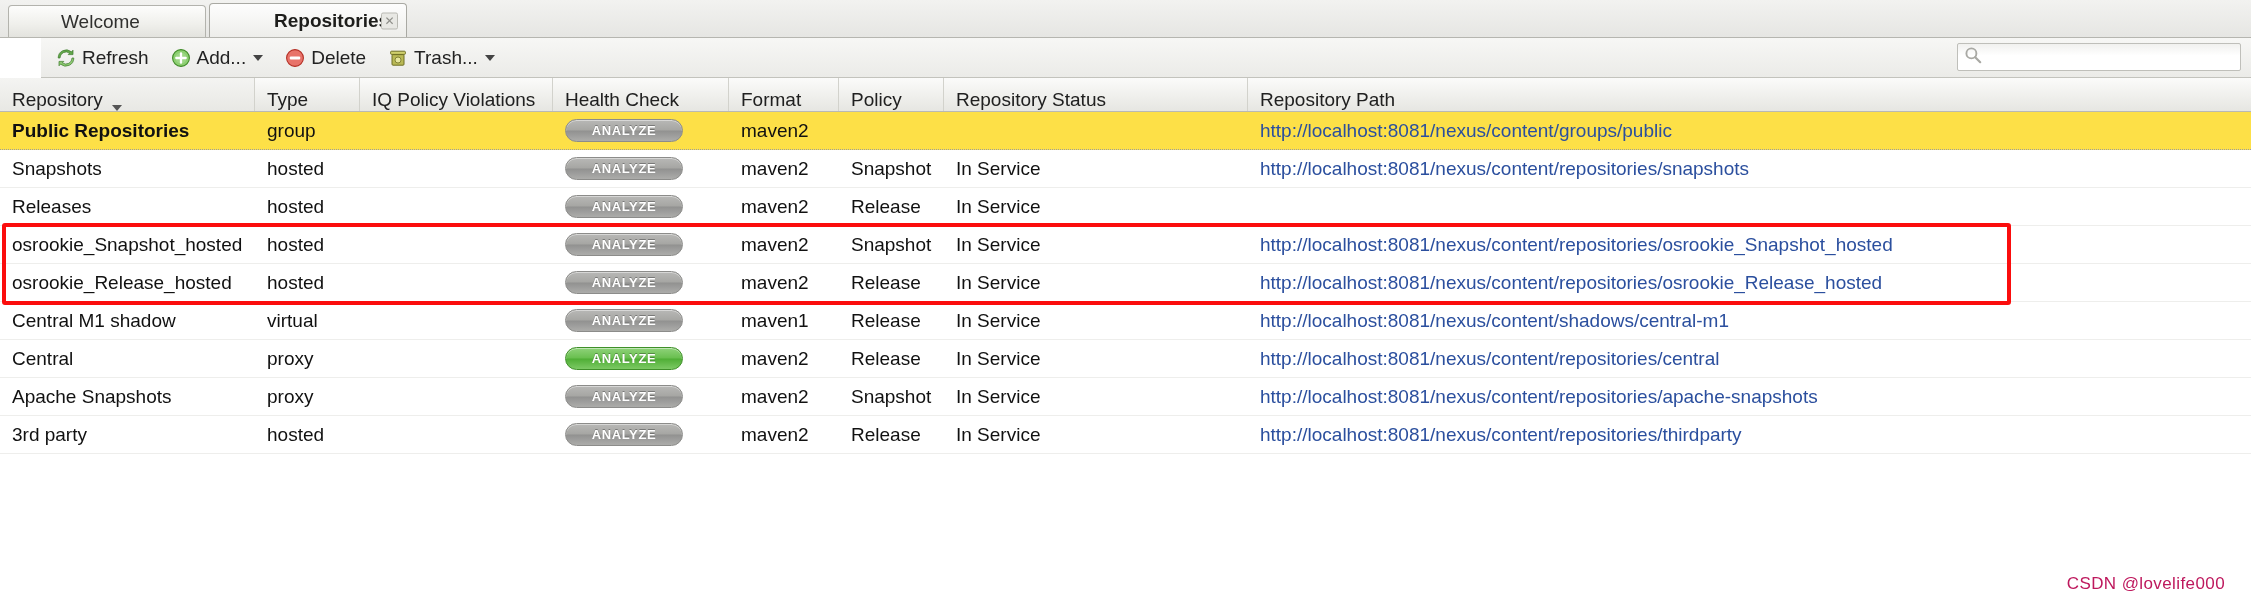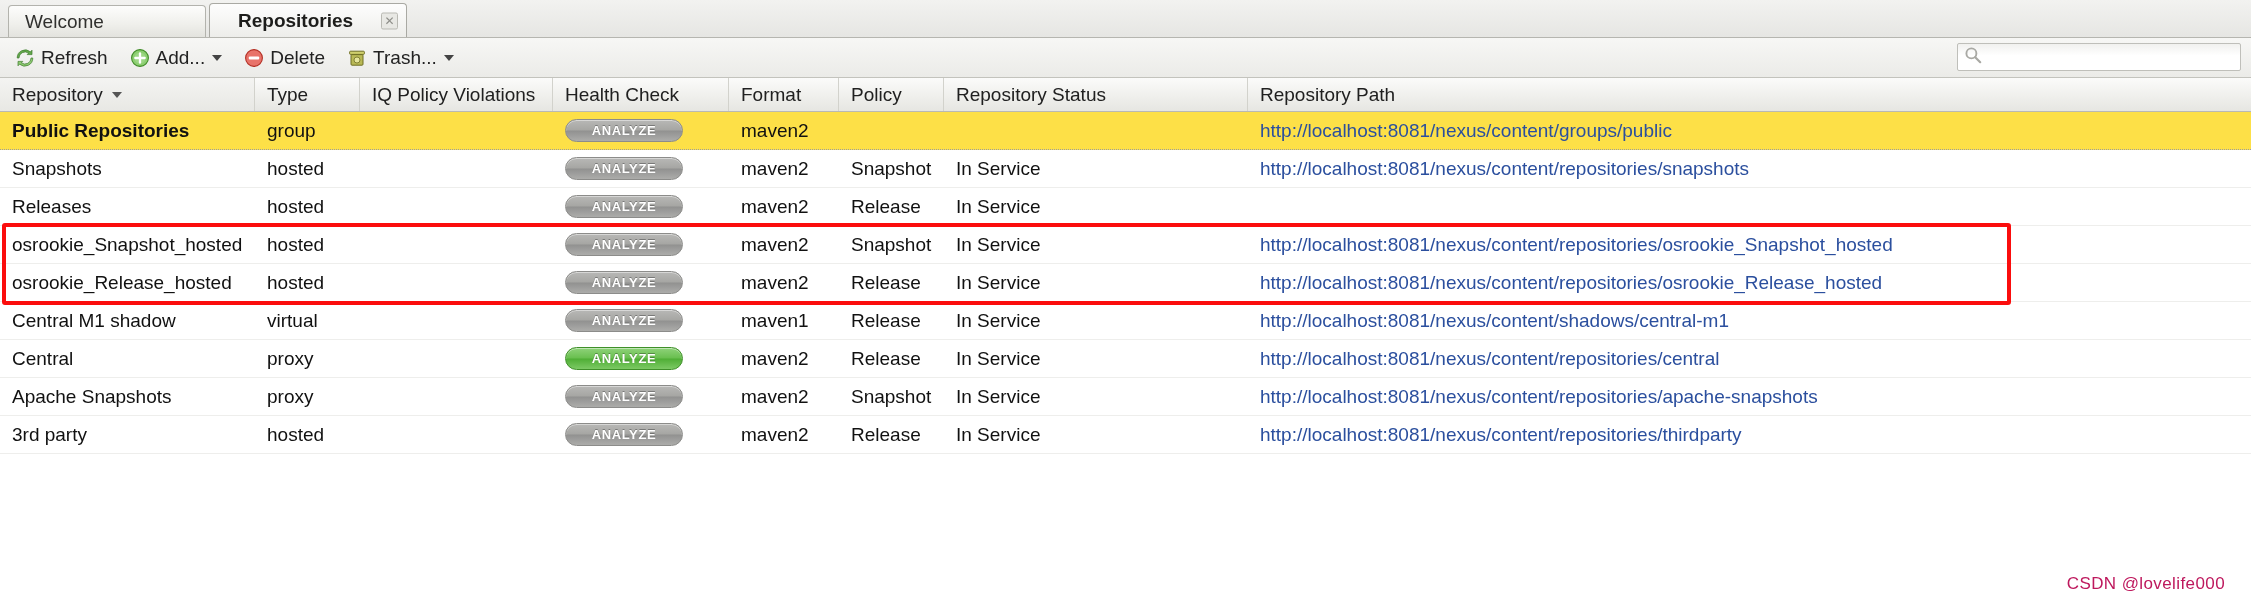--- a/index.html
+++ b/index.html
@@ -51,21 +51,21 @@
   }
   .tab.active {
     width: 198px;
     font-weight: bold;
     color: #1d1d1b;
     background: linear-gradient(to bottom, #fdfdfd 0%, #f4f4f2 60%, #ededea 100%);
     border-color: #a9a9a3;
     height: 34px;
     padding-left: 28px;
   }
-  .tab-label { pointer-events: none; }
+  .tab-label { pointer-events: none; margin-left: 36px; }
   .tab-close {
     position: absolute;
     right: 8px;
     top: 50%;
     transform: translateY(-50%);
     width: 15px;
     height: 15px;
     line-height: 14px;
     text-align: center;
     font-size: 12px;
@@ -79,20 +79,21 @@
   
   .toolbar {
     height: 40px;
     background: linear-gradient(to bottom, #f7f7f5 0%, #ebebe8 100%);
     border-bottom: 1px solid #c3c3bd;
     display: flex;
     align-items: center;
     padding: 0 6px;
     box-sizing: border-box;
     position: relative;
+    margin-left: 41px;
   }
   .tb-item {
     display: flex;
     align-items: center;
     height: 30px;
     padding: 0 8px;
     margin-right: 4px;
     border: 1px solid transparent;
     border-radius: 3px;
     font-size: 19px;
@@ -138,21 +139,21 @@
   .grid { width: 2251px; }
   .grid-header {
     display: flex;
     height: 34px;
     background: linear-gradient(to bottom, #fbfbfa 0%, #f0f0ed 52%, #e6e6e2 100%);
     border-bottom: 1px solid #b9b9b3;
     box-sizing: border-box;
   }
   .hcell {
     display: flex;
-    align-items: center;
+    align-items: flex-end;
     padding-left: 12px;
     box-sizing: border-box;
     border-right: 1px solid #d2d2cc;
     font-size: 19px;
     color: #202020;
     white-space: nowrap;
     position: relative;
   }
   .hcell:last-child { border-right: none; }
   .hcell.sorted { background: linear-gradient(to bottom, #f4f4f2 0%, #e8e8e4 100%); }

